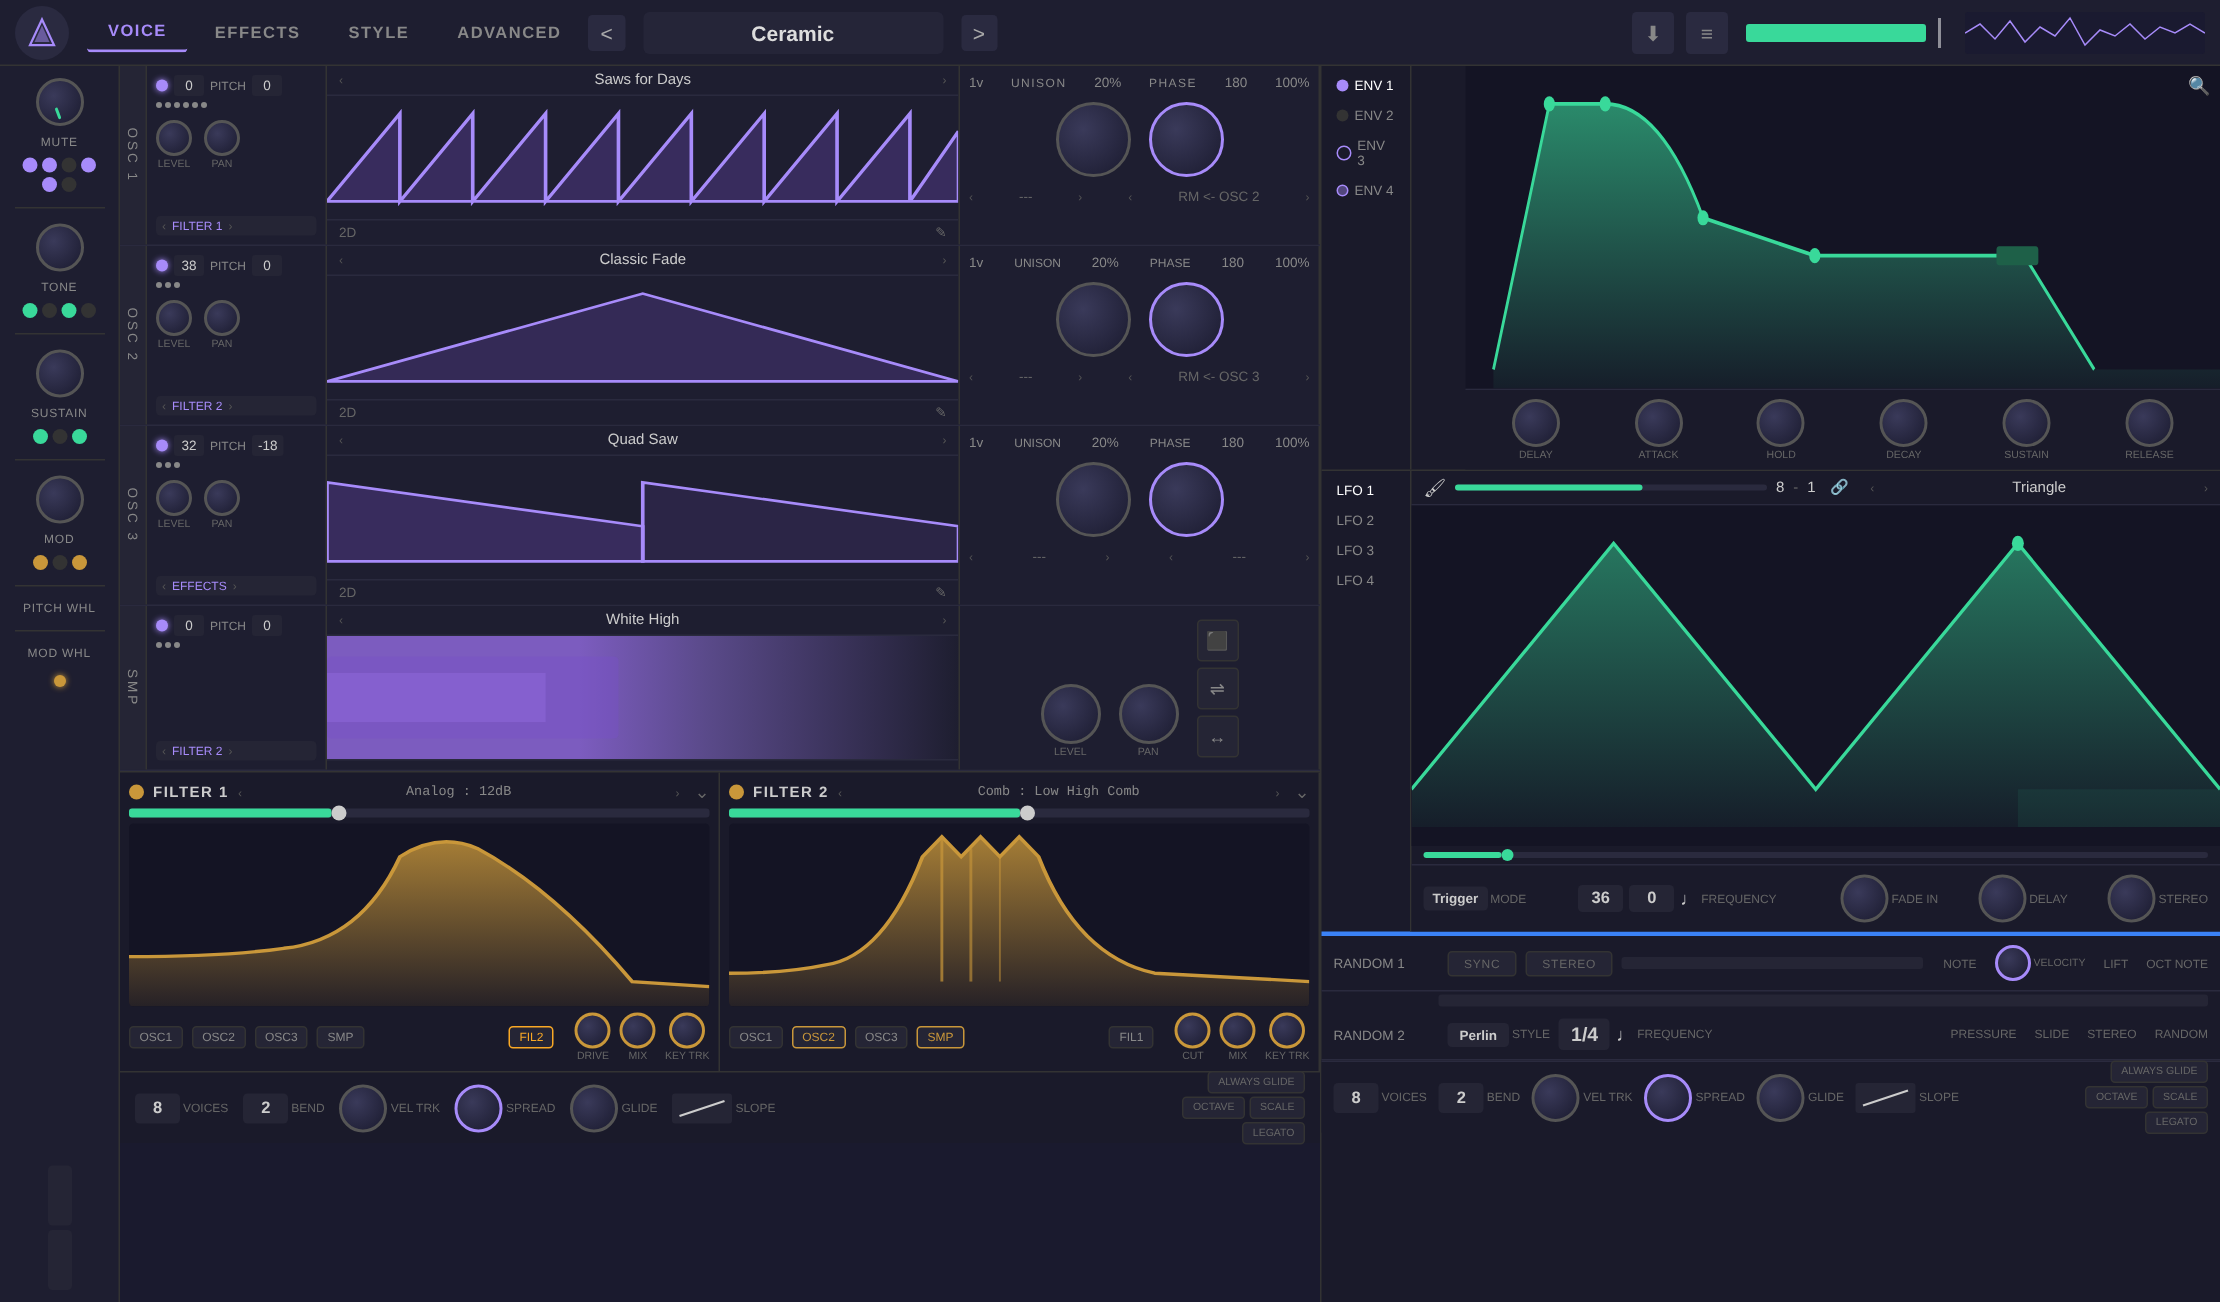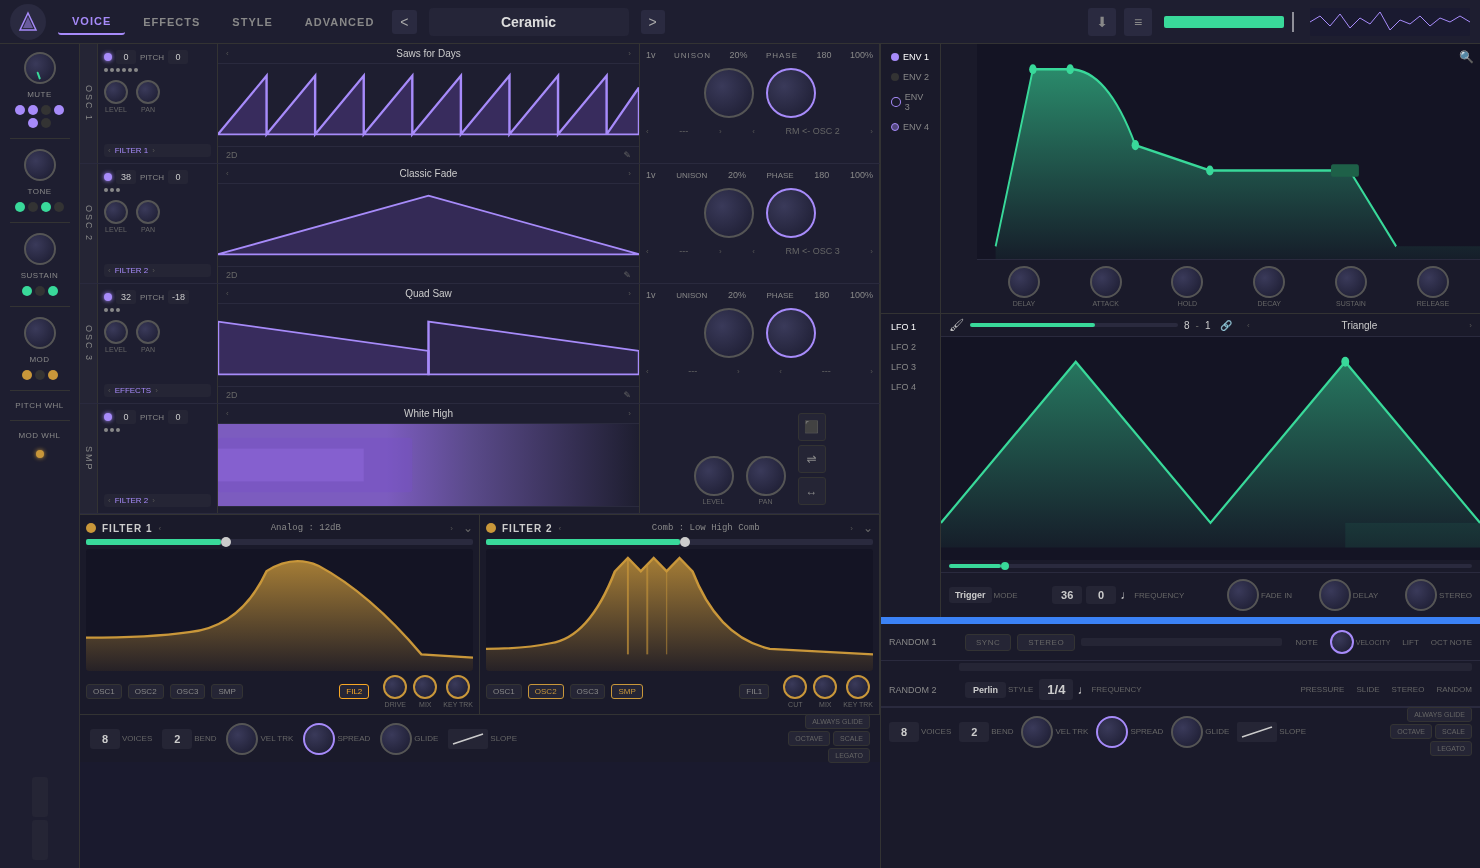--- a/index.html
+++ b/index.html
@@ -398,21 +398,21 @@
     }
     .search-icon-env {
       position: absolute;
       top: 6px; right: 6px;
       color: #555; font-size: 12px;
     }
 
     
     .lfo-section {
       height: 310px;
-      border-bottom: 7px solid #3b82f6;
+      border-bottom: 3px solid #3b82f6;
       display: flex;
       flex-direction: column;
     }
     .lfo-row {
       display: flex;
       flex: 1;
     }
     .lfo-sidebar {
       width: 60px;
       display: flex;

